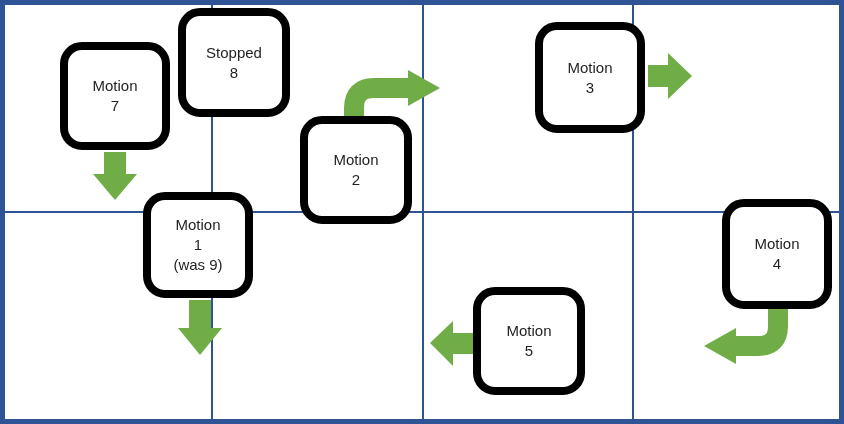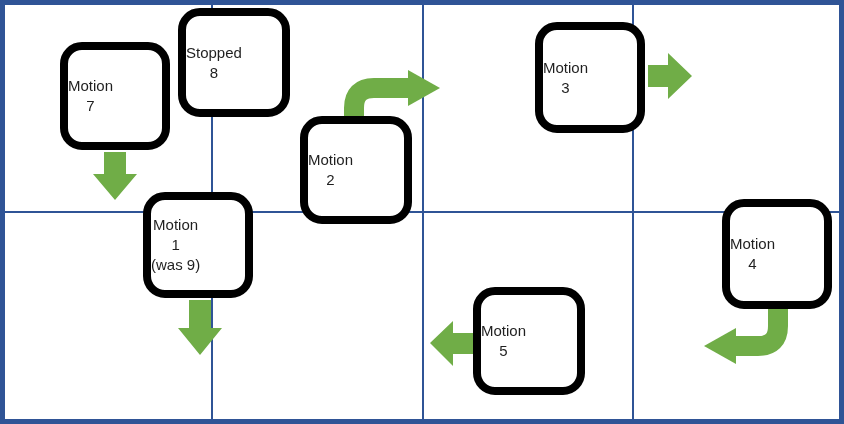--- a/index.html
+++ b/index.html
@@ -52,20 +52,21 @@
     stroke-width: 20;
   }
   .node {
     position: absolute;
     box-sizing: border-box;
     background: #ffffff;
     border: 8px solid #000000;
     border-radius: 22px;
     display: flex;
     align-items: center;
+    justify-content: center;
     z-index: 3;
   }
   .node-label {
     white-space: pre-line;
     text-align: center;
     font-size: 15px;
     line-height: 20px;
     color: #1f1f1f;
   }
 </style>

